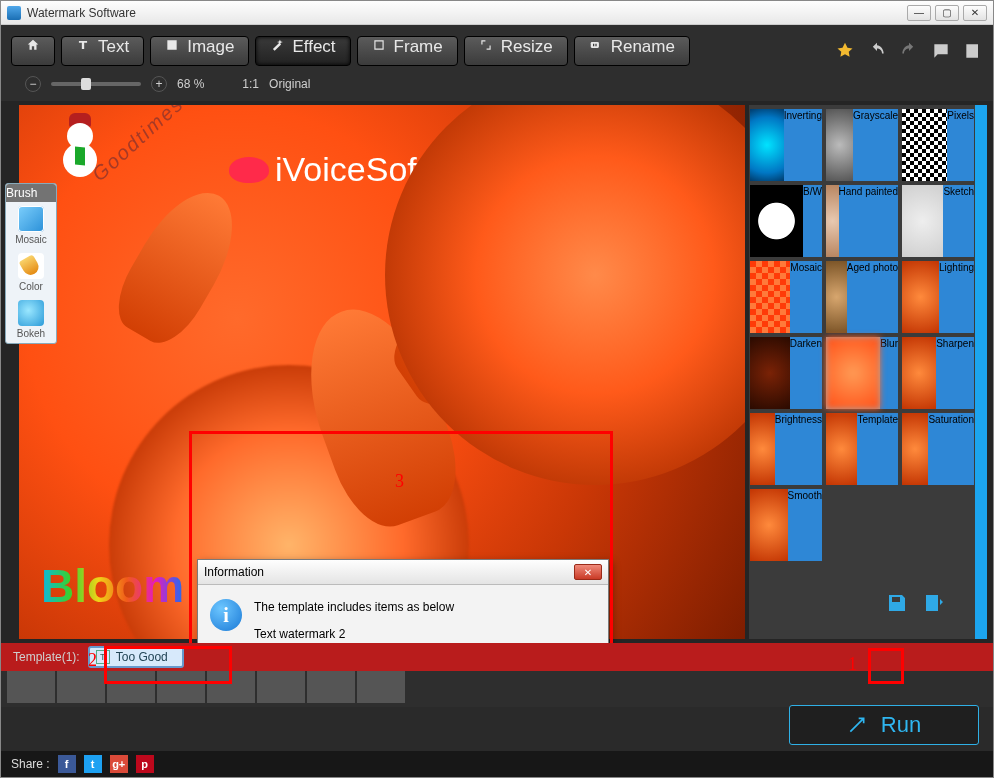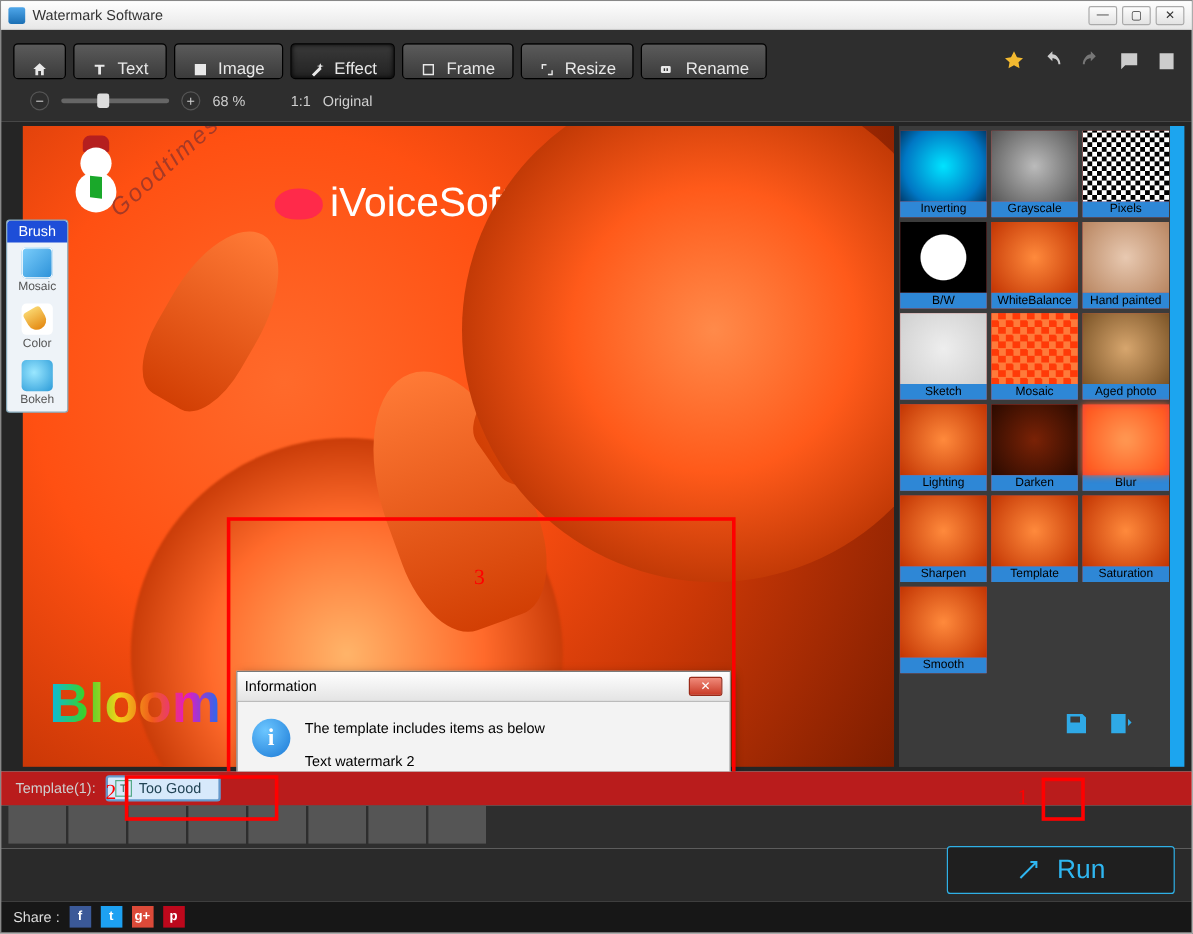--- a/index.html
+++ b/index.html
@@ -6,21 +6,21 @@
 body { background: #f0f0f0; width: 994px; height: 778px; overflow: hidden; }
 
 .window { width: 994px; height: 778px; background: #fff; border: 1px solid #888; display: flex; flex-direction: column; }
 .titlebar { height: 24px; background: linear-gradient(#fefefe,#e8e8e8); display: flex; align-items: center; padding: 0 6px; border-bottom: 1px solid #ccc; font-size: 12px; color: #333; }
 .titlebar .app-icon { width: 14px; height: 14px; background: linear-gradient(#4fa7ea,#1b6fb4); border-radius: 2px; margin-right: 6px; }
 .titlebar .spacer { flex: 1; }
 .win-btn { width: 24px; height: 16px; border: 1px solid #aaa; background: linear-gradient(#fdfdfd,#e3e3e3); margin-left: 4px; font-size: 10px; display: flex; align-items: center; justify-content: center; border-radius: 2px; cursor: default; }
 
 .toolbar-area { background: #2e2e2e; padding: 6px 10px 0; }
 .toolbar { display: flex; align-items: center; gap: 6px; height: 40px; }
-.tool-btn { height: 30px; background: linear-gradient(#5b5b5b,#3b3b3b); border: 1px solid #000; border-radius: 4px; color: #e8e8e8; font-size: 14px; padding: 0 14px; display: flex; align-items: flex-end; gap: 8px; cursor: pointer; }
+.tool-btn { height: 30px; background: linear-gradient(#5b5b5b,#3b3b3b); border: 1px solid #000; border-radius: 4px; color: #e8e8e8; font-size: 17px; padding: 0 14px; display: flex; align-items: flex-start; gap: 8px; cursor: pointer; }
 .tool-btn.active { background: linear-gradient(#3a3a3a,#222); box-shadow: inset 0 0 4px #000; }
 .tool-btn .icon { width: 14px; height: 14px; display: inline-block; }
 .tool-btn svg { fill: #e8e8e8; }
 .toolbar .right { margin-left: auto; display: flex; gap: 12px; align-items: center; }
 .mini-icon { width: 20px; height: 20px; display: flex; align-items: center; justify-content: center; color: #ddd; cursor: pointer; }
 .mini-icon.gold svg { fill: #f2b930; }
 .mini-icon.dim svg { fill: #777; }
 
 .zoom-row { height: 30px; display: flex; align-items: center; gap: 10px; padding: 2px 14px 6px; color: #cfcfcf; font-size: 12px; }
 .zoom-slider { width: 90px; height: 4px; background: #666; position: relative; border-radius: 2px; }
@@ -43,32 +43,32 @@
 .bloom-text { position:absolute; left: 22px; bottom: 26px; font-size: 46px; font-weight: 700;
   background: linear-gradient(90deg,#09b8e6,#38d12e,#f1d318,#f15a1a,#e41bc0,#1b6ff1);
   -webkit-background-clip: text; background-clip: text; color: transparent; }
 .goodtimes { position:absolute; left: 60px; top: 18px; font-size: 20px; font-style: italic; transform: rotate(-42deg); color:#a63a26; letter-spacing:2px; }
 .snowman { position:absolute; left: 36px; top: 8px; width: 48px; height: 64px; }
 .snowman .body{ position:absolute; bottom:0; left:8px; width:34px;height:34px;border-radius:50%;background:#fff; }
 .snowman .head{ position:absolute; top:10px; left:12px; width:26px;height:26px;border-radius:50%;background:#fff; }
 .snowman .hat{ position:absolute; top:0; left:14px; width:22px;height:14px;background:#b51f1f;border-radius:6px 6px 2px 2px; }
 .snowman .tie{ position:absolute; top:34px;left:20px;width:10px;height:18px;background:#1aa82a;transform: skewY(6deg);}
 .brush-panel { position: absolute; left: 4px; top: 82px; width: 52px; background: #eef3f8; border: 1px solid #8ab; border-radius: 3px; z-index:5; }
-.brush-panel .title { background: #1d4ed8; color: #fff; font-size: 12px; text-align: center; padding: 2px 0; border-radius: 3px 3px 0 0; }
+.brush-panel .title { background: #737373; color: #fff; font-size: 12px; text-align: left; padding: 2px 0; border-radius: 3px 3px 0 0; }
 .brush-item { display: flex; flex-direction: column; align-items: center; padding: 4px 0; font-size: 10px; color:#555; cursor:pointer; }
 .brush-item .bi { width: 26px; height: 26px; border-radius: 4px; margin-bottom: 2px; }
 .bi.mosaic { background: linear-gradient(135deg,#7dcffc,#2a90d8); box-shadow: inset 0 0 0 1px #fff; }
 .bi.color { background: #fff; position:relative; }
 .bi.color::after{content:"";position:absolute;left:4px;top:4px;width:16px;height:18px;background:linear-gradient(180deg,#f9d36b,#e48a12);transform:rotate(-30deg);border-radius:3px 3px 8px 8px;}
 .bi.bokeh { background: radial-gradient(circle at 40% 40%,#9ae7ff,#2a9ad8); }
 
 .effects-panel { width: 238px; background: #2a2a2a; margin: 4px 6px 4px 0; display: flex; flex-direction: column; }
 .effects-head { background: #1f8fe4; color: #fff; font-size: 13px; font-weight: 600; padding: 4px 8px; }
 .effects-grid { flex: 1; overflow: auto; background: #3b3b3b; display: grid; grid-template-columns: repeat(3, 72px); grid-auto-rows: 72px; gap: 4px; padding: 4px; justify-content: center; }
-.fx { background: #ef4444; display: flex; flex-direction: column; cursor: pointer; }
+.fx { background: #a3a3a3; display: flex; cursor: pointer; }
 .fx .thumb { flex: 1; }
 .fx .label { font-size: 10px; text-align: center; background: #2e87d6; color: #000; padding: 1px 0; }
 .fx.t-inverting .thumb{background:radial-gradient(circle,#00e3ff,#0077c4 70%,#003a6a);}
 .fx.t-grayscale .thumb{background:radial-gradient(circle,#bbb,#555);}
 .fx.t-pixels .thumb{background:repeating-conic-gradient(#000 0 25%,#fff 0 50%) 0/8px 8px;}
 .fx.t-bw .thumb{background:radial-gradient(circle,#fff 40%,#000 42%);}
 .fx.t-whitebalance .thumb, .fx.t-sharpen .thumb, .fx.t-brightness .thumb,
 .fx.t-lighting .thumb, .fx.t-saturation .thumb, .fx.t-smooth .thumb,
 .fx.t-contrast .thumb
 {background:radial-gradient(circle,#ff8a3c,#c23402);}
@@ -269,24 +269,20 @@
               <div class="label">Grayscale</div>
             </div>
             <div class="fx t-pixels">
               <div class="thumb"></div>
               <div class="label">Pixels</div>
             </div>
             <div class="fx t-bw">
               <div class="thumb"></div>
               <div class="label">B/W</div>
             </div>
-            <div class="fx t-whitebalance">
-              <div class="thumb"></div>
-              <div class="label">WhiteBalance</div>
-            </div>
             <div class="fx t-handpainted">
               <div class="thumb"></div>
               <div class="label">Hand painted</div>
             </div>
             <div class="fx t-sketch">
               <div class="thumb"></div>
               <div class="label">Sketch</div>
             </div>
             <div class="fx t-mosaic">
               <div class="thumb"></div>
@@ -304,20 +300,24 @@
               <div class="thumb"></div>
               <div class="label">Darken</div>
             </div>
             <div class="fx t-blur">
               <div class="thumb"></div>
               <div class="label">Blur</div>
             </div>
             <div class="fx t-sharpen">
               <div class="thumb"></div>
               <div class="label">Sharpen</div>
+            </div>
+            <div class="fx t-brightness">
+              <div class="thumb"></div>
+              <div class="label">Brightness</div>
             </div>
             <div class="fx t-contrast">
               <div class="thumb"></div>
               <div class="label">Template</div>
             </div>
             <div class="fx t-saturation">
               <div class="thumb"></div>
               <div class="label">Saturation</div>
             </div>
             <div class="fx t-smooth">

